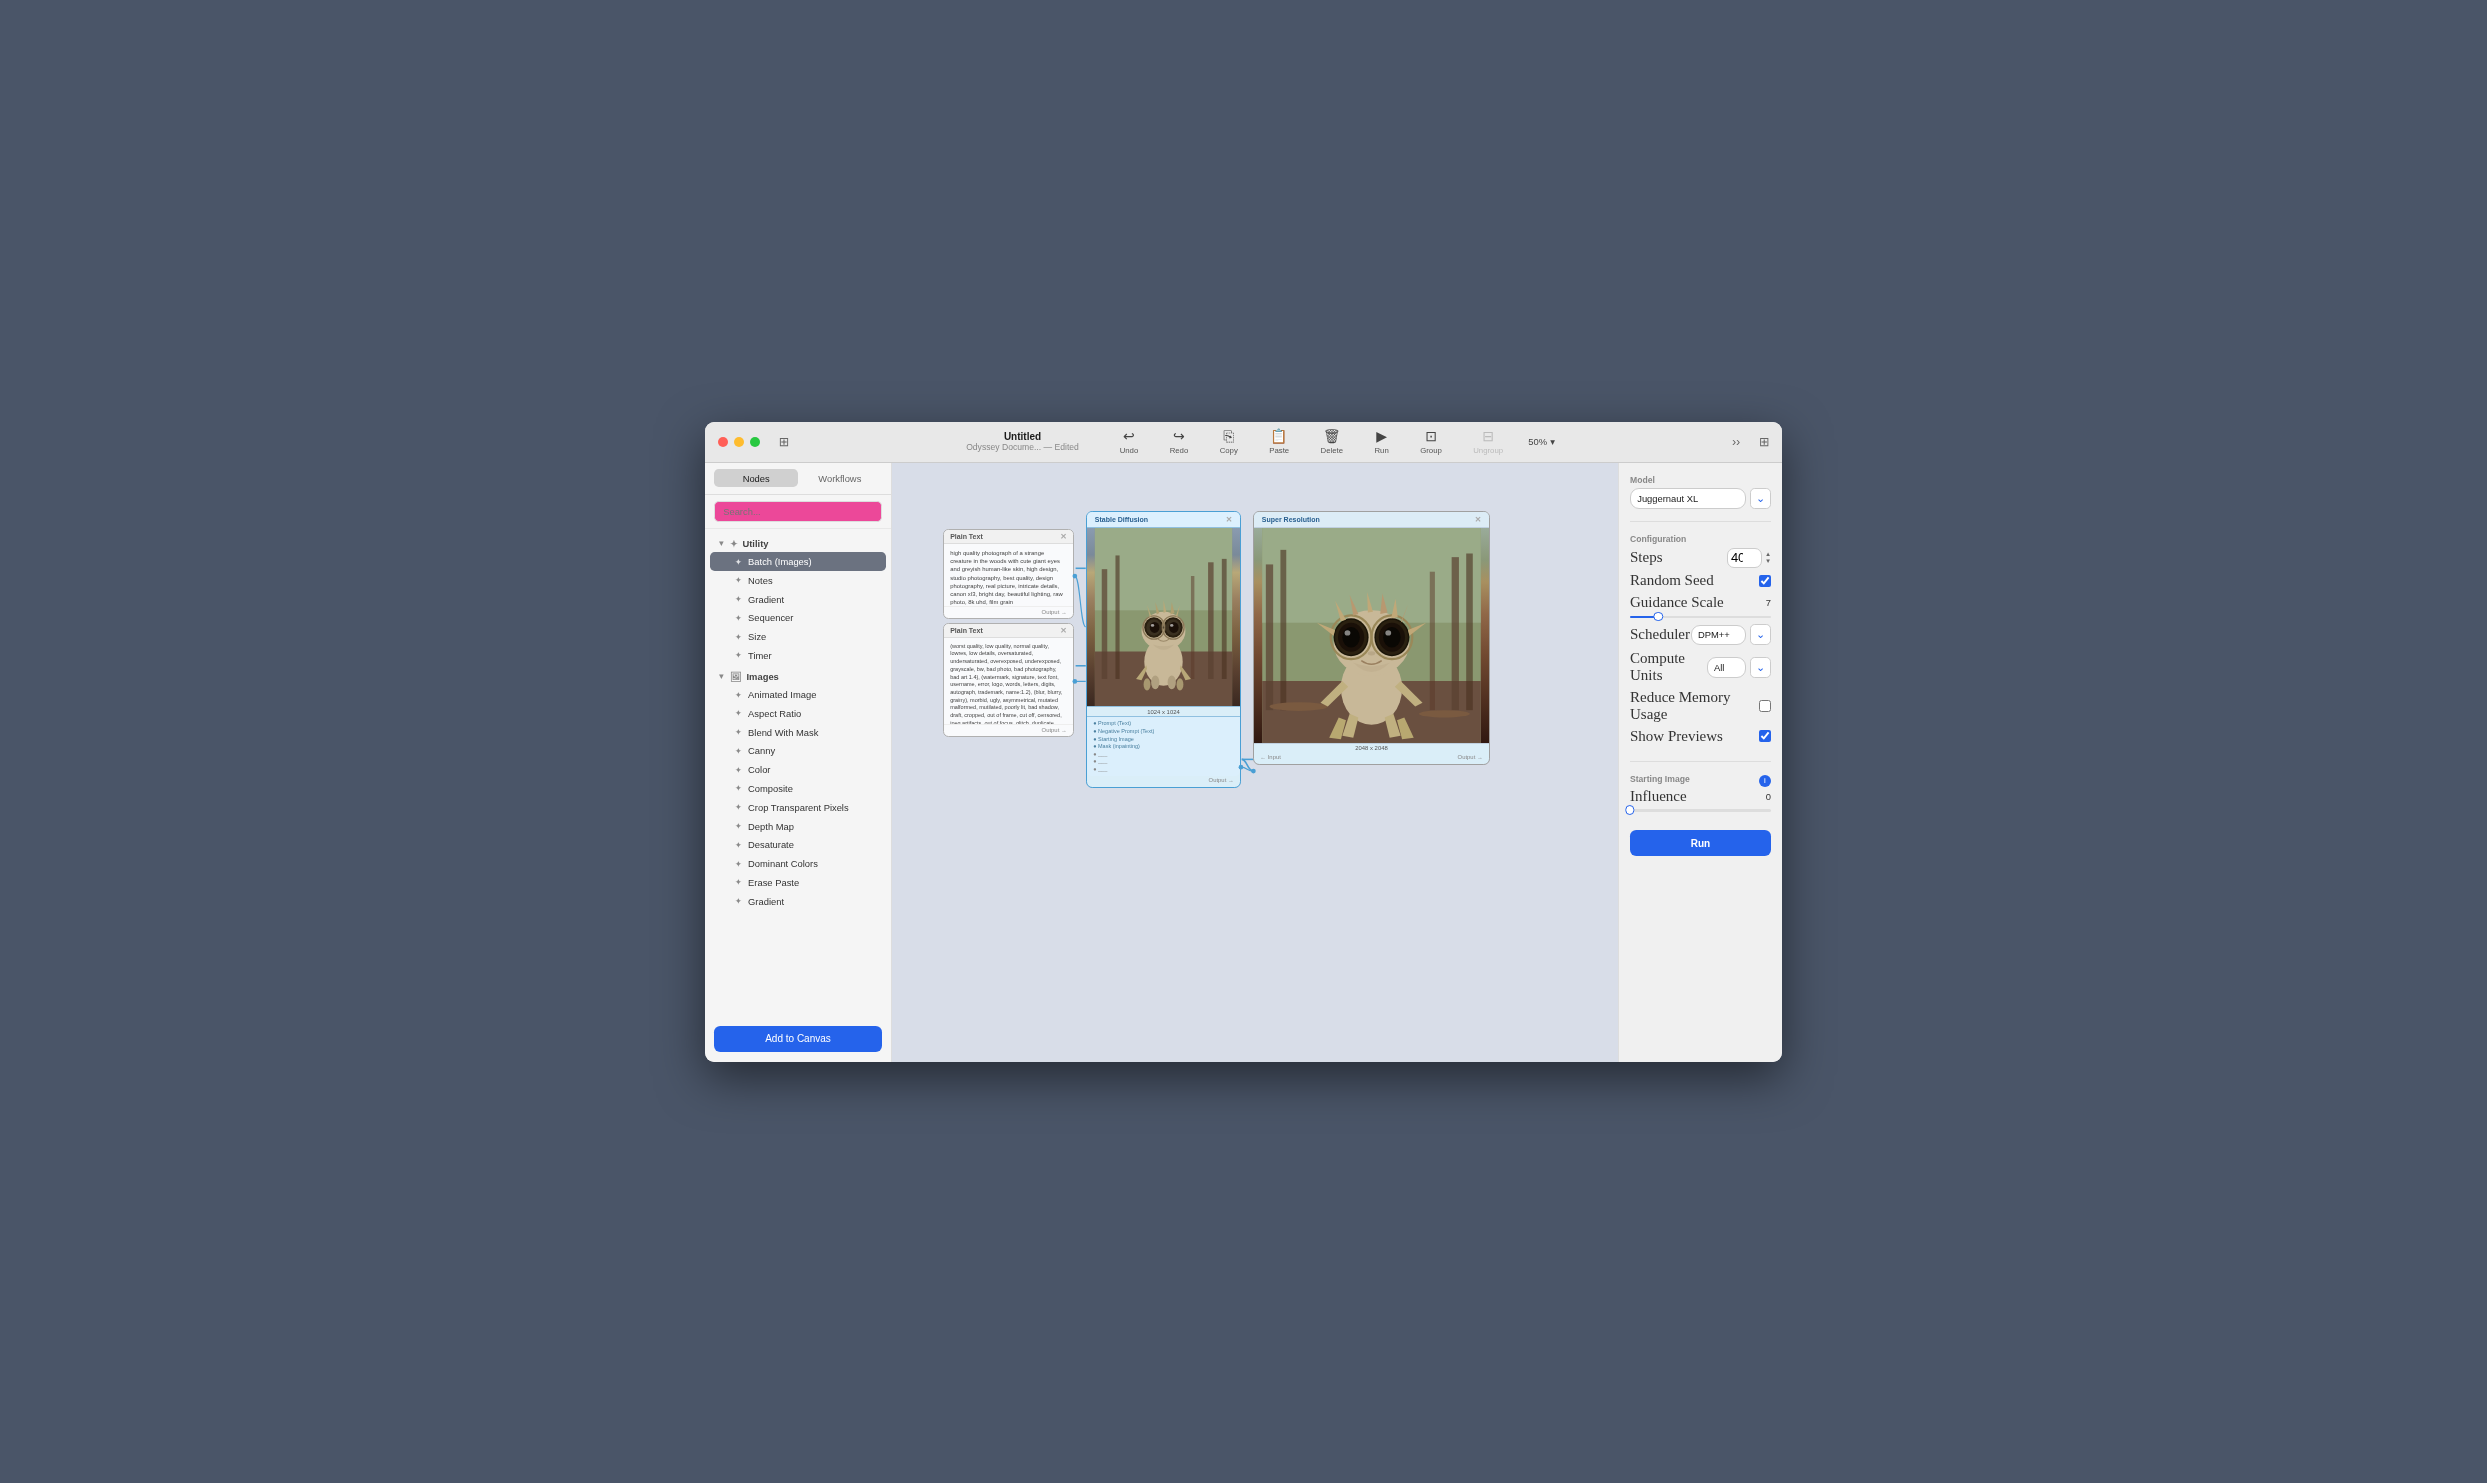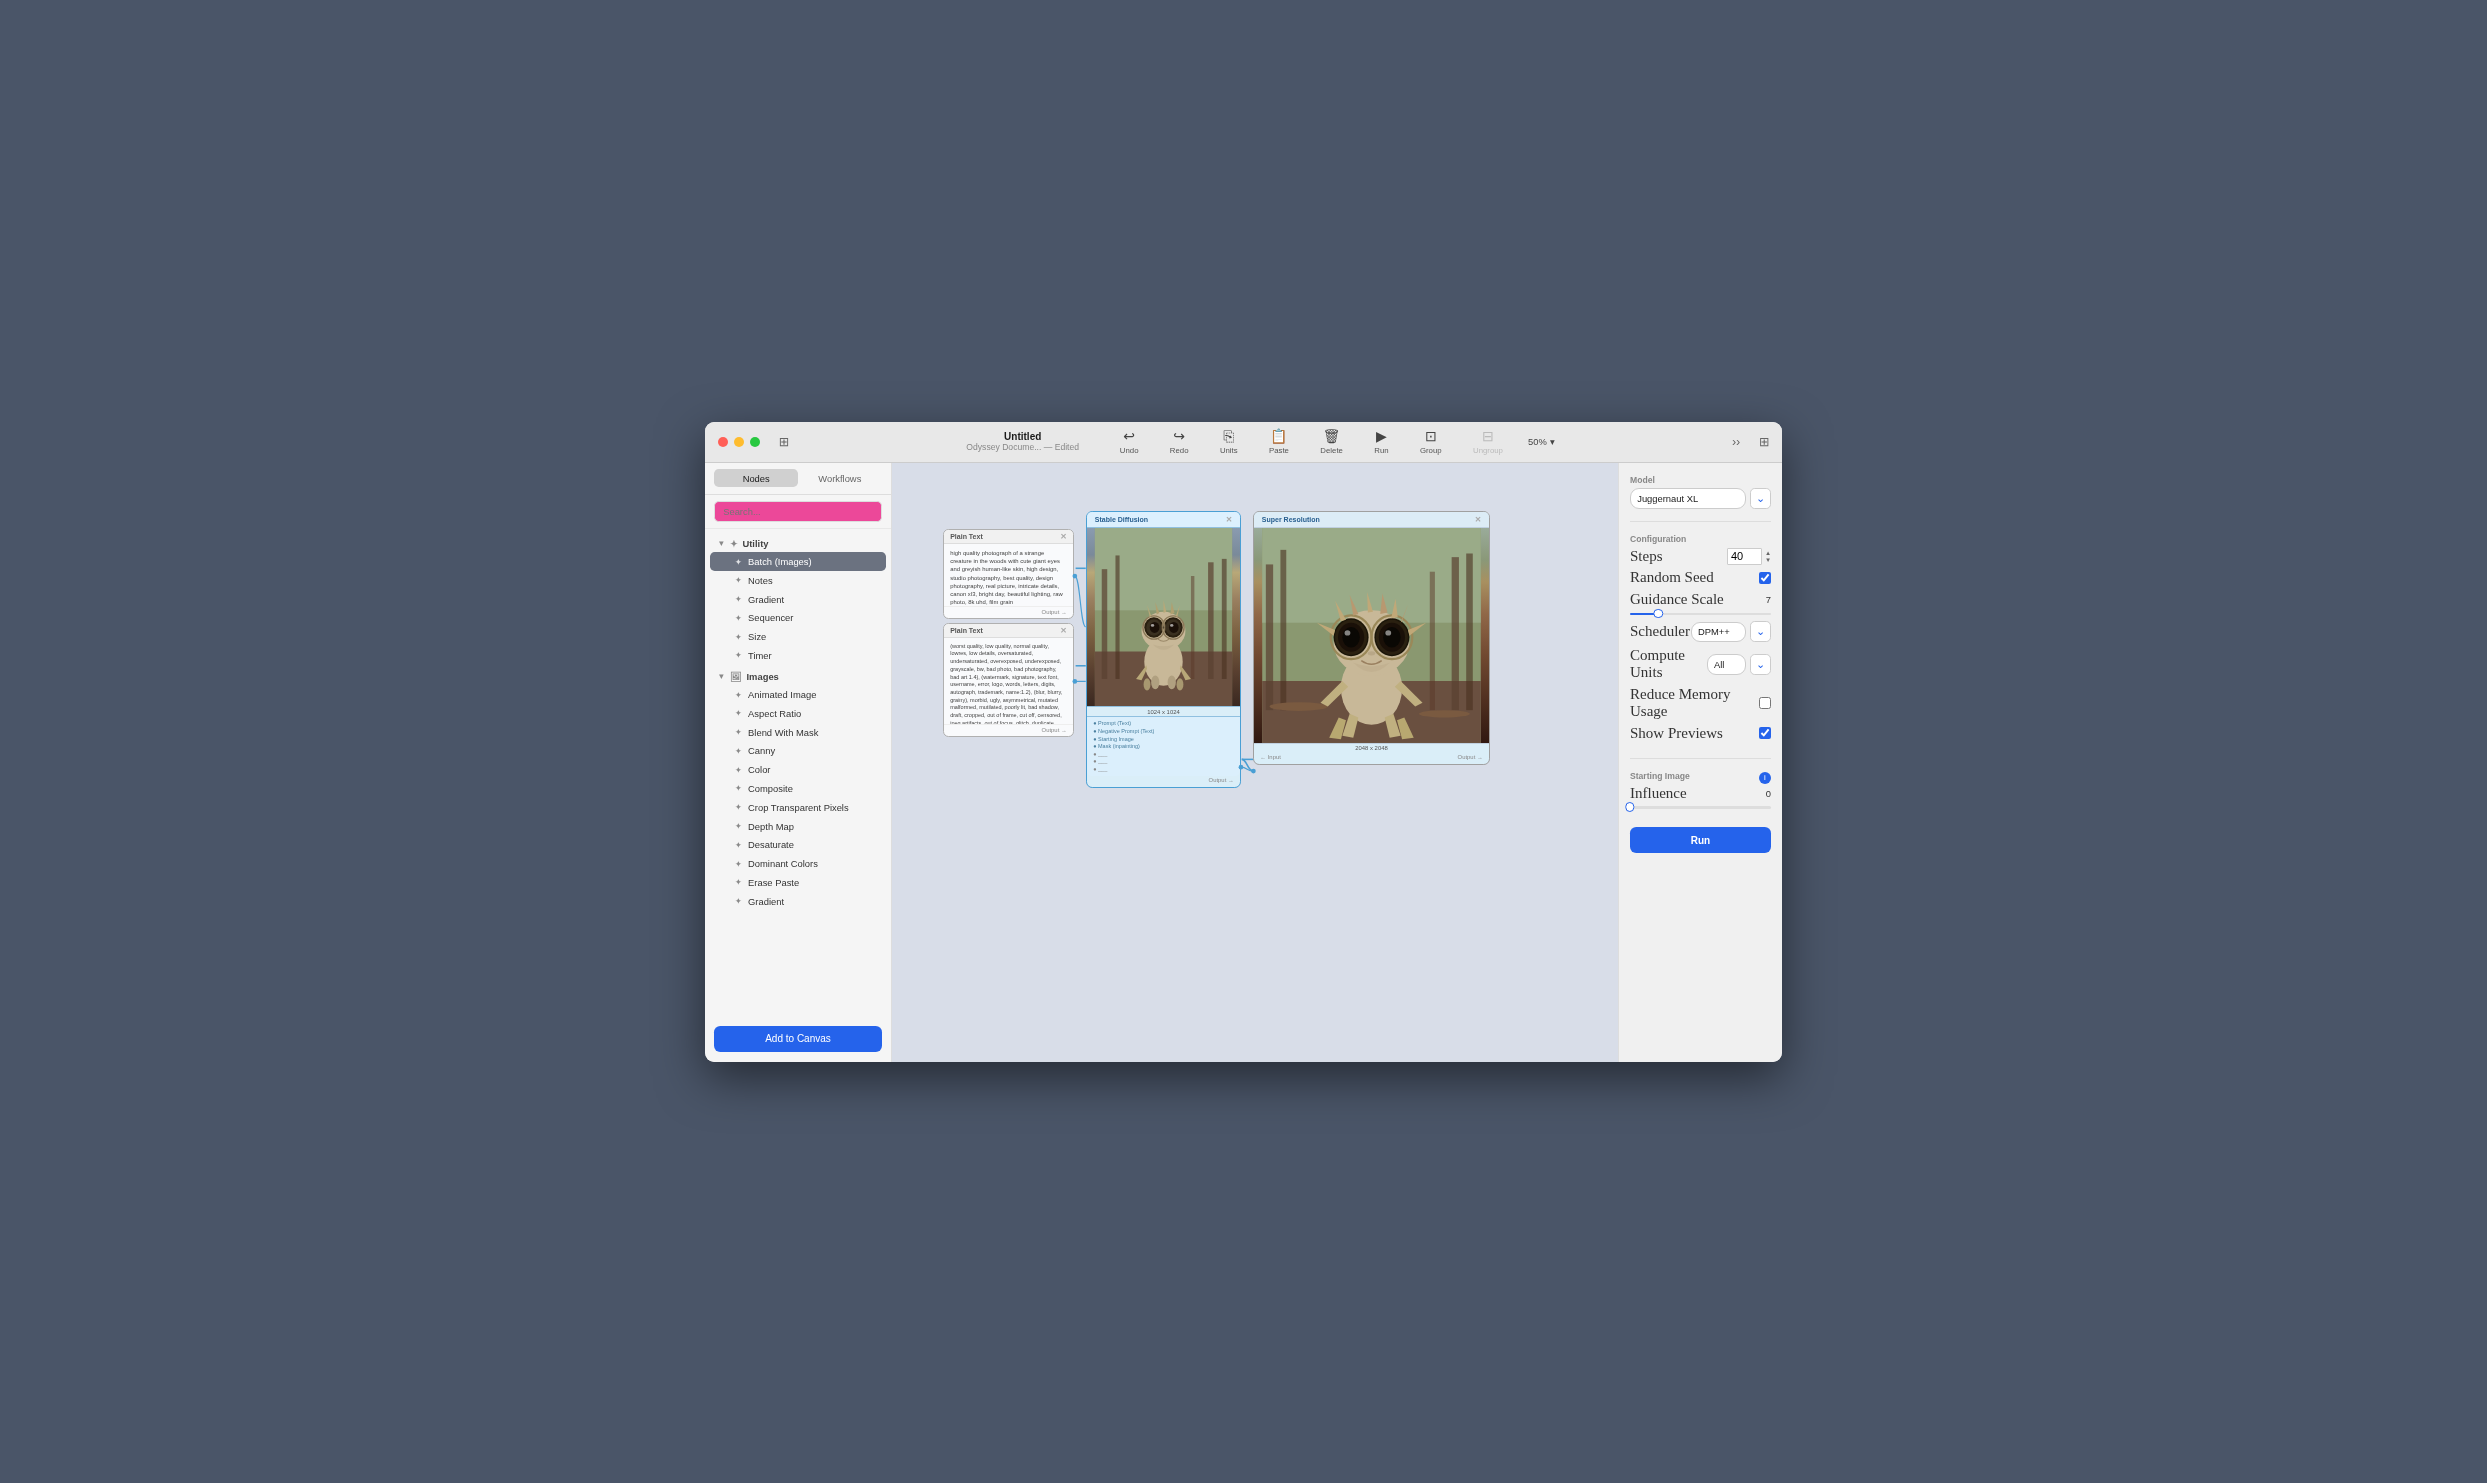--- a/index.html
+++ b/index.html
@@ -403,21 +403,21 @@
       <div class="toolbar-btn">
         <span class="toolbar-icon">↩</span>
         <span class="toolbar-label">Undo</span>
       </div>
       <div class="toolbar-btn">
         <span class="toolbar-icon">↪</span>
         <span class="toolbar-label">Redo</span>
       </div>
       <div class="toolbar-btn">
         <span class="toolbar-icon">⎘</span>
-        <span class="toolbar-label">Units</span>
+        <span class="toolbar-label">Copy</span>
       </div>
       <div class="toolbar-btn">
         <span class="toolbar-icon">📋</span>
         <span class="toolbar-label">Paste</span>
       </div>
       <div class="toolbar-btn">
         <span class="toolbar-icon">🗑</span>
         <span class="toolbar-label">Delete</span>
       </div>
       <div class="toolbar-btn">
@@ -762,21 +762,21 @@
       </div>
 
       <hr class="rp-divider">
 
       <div>
         <div class="rp-section-label">Configuration</div>
 
         <div class="rp-row">
           <span class="rp-label">Steps</span>
           <div class="rp-stepper">
-            <input type="number" value="40" style="width: 35px; border: 0.8px solid rgb(204, 204, 204); border-radius: 1px; padding: 1.6px 3.1px; font-size: 11px; text-align: center;">
+            <input type="number" value="40" style="width: 35px; border: 0.8px solid rgb(204, 204, 204); border-radius: 7px; padding: 1.6px 3.1px; font-size: 13px; text-align: center;">
             <div class="rp-spinner">
               <span>▲</span>
               <span>▼</span>
             </div>
           </div>
         </div>
 
         <div class="rp-row">
           <span class="rp-label">Random Seed</span>
           <input type="checkbox" class="rp-checkbox" checked="" style="">

